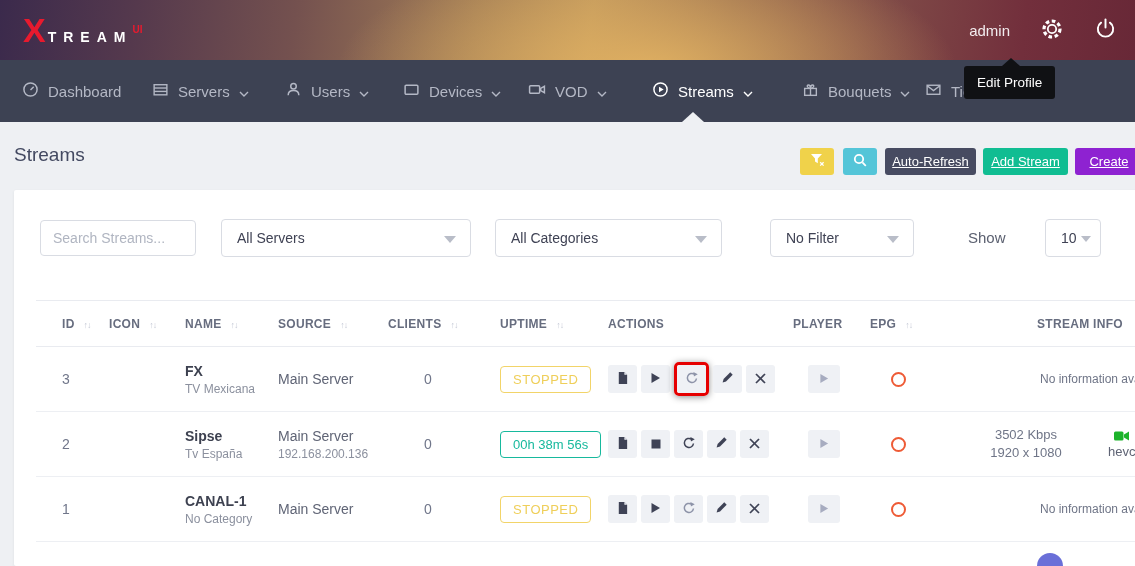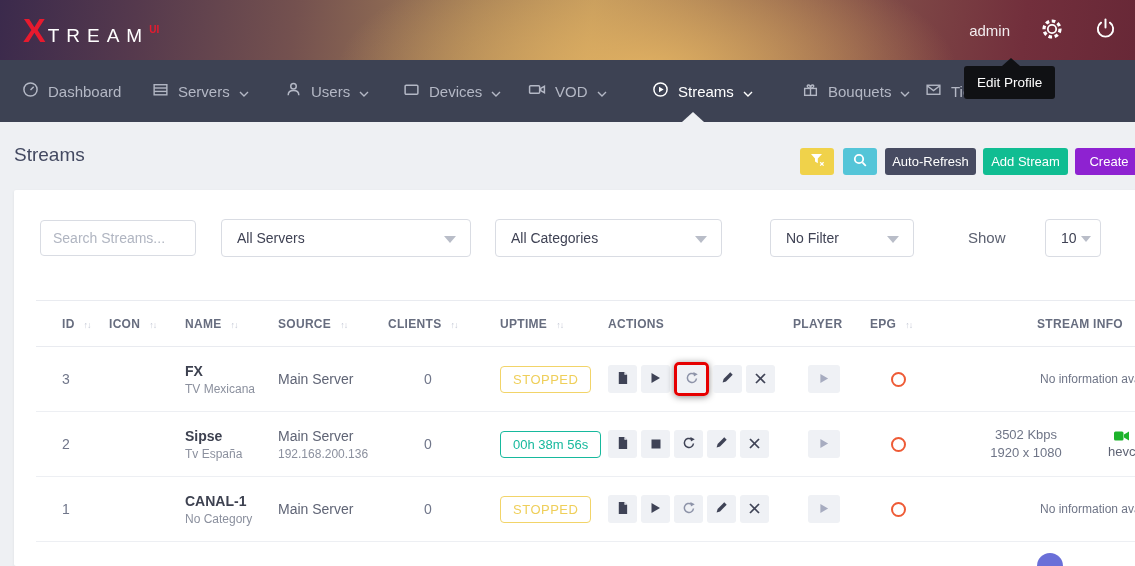--- a/index.html
+++ b/index.html
@@ -7,21 +7,21 @@
   button { font-family:inherit; cursor:pointer; border:none; background:none; }
 
   
   .topbar { position:relative; height:60px; display:flex; align-items:center; justify-content:space-between;
     background:
       radial-gradient(ellipse 430px 170px at 57% 118%, rgba(226,178,98,.95), rgba(226,178,98,0) 72%),
       linear-gradient(97deg,#3b2a4c 0%,#55394d 12%,#74514f 26%,#a37e56 42%,#bd955c 52%,#9a6f51 64%,#7f4a47 78%,#722f3c 90%,#682837 100%);
   }
   .logo { margin-left:23px; display:flex; align-items:baseline; user-select:none; }
   .logo-x { color:#e81a2e; font-size:34px; font-weight:bold; line-height:1; }
-  .logo-rest { color:#fff; font-size:19px; font-weight:400; letter-spacing:7px; margin-left:2px; }
+  .logo-rest { color:#fff; font-size:14px; font-weight:700; letter-spacing:7px; margin-left:2px; }
   .logo-sup { color:#e81a2e; font-size:10px; font-weight:bold; position:relative; top:-9px; }
   .topbar-right { display:flex; align-items:center; margin-right:18px; }
   .username { color:#f2ecee; font-size:15px; }
   .tb-iconbtn { margin-left:30px; display:flex; align-items:center; }
 
   
   .navbar { position:relative; height:62px; background:#3d4253; }
   .nav-item { position:absolute; top:0; height:62px; display:flex; align-items:center; gap:9px;
     color:#b4b8c5; font-size:15px; cursor:pointer; white-space:nowrap; }
   .nav-item svg { flex:0 0 auto; }
@@ -32,21 +32,21 @@
   
   .tooltip { position:absolute; left:964px; top:66px; z-index:50; background:#101114; color:#fff;
     font-size:13.5px; height:33px; line-height:33px; padding:0 13px; border-radius:3px; white-space:nowrap; }
   .tooltip-caret { position:absolute; top:-8px; left:38px; width:0; height:0;
     border-left:9px solid transparent; border-right:9px solid transparent; border-bottom:8px solid #101114; }
 
   
   .content { position:relative; height:444px; background:#eef0f3; }
   .page-title { position:absolute; left:14px; top:22px; font-size:19px; font-weight:400; color:#434961; }
   .toolbar { position:absolute; left:800px; top:26px; display:flex; align-items:center; }
-  .tbtn { height:27px; border-radius:3px; color:#fff; font-size:13px; display:flex; align-items:center; justify-content:center; }
+  .tbtn { height:27px; border-radius:3px; color:#fff; font-size:13px; display:flex; align-items:center; justify-content:center;text-decoration:underline; }
   .tbtn-filter { width:34px; background:#f0d24a; margin-right:9px; }
   .tbtn-search { width:34px; background:#54c5d8; margin-right:8px; }
   .tbtn-auto   { width:91px; background:#474b61; margin-right:7px; }
   .tbtn-add    { width:85px; background:#10bd92; margin-right:7px; }
   .tbtn-create { width:68px; background:#8e22d1; }
 
   
   .card { position:absolute; left:14px; top:68px; width:1285px; height:376px; background:#fff;
     border-radius:2px; box-shadow:0 1px 3px rgba(40,50,70,.08); }
   .search-input { position:absolute; left:26px; top:30px; width:156px; height:36px; border:1px solid #d9dce3;

